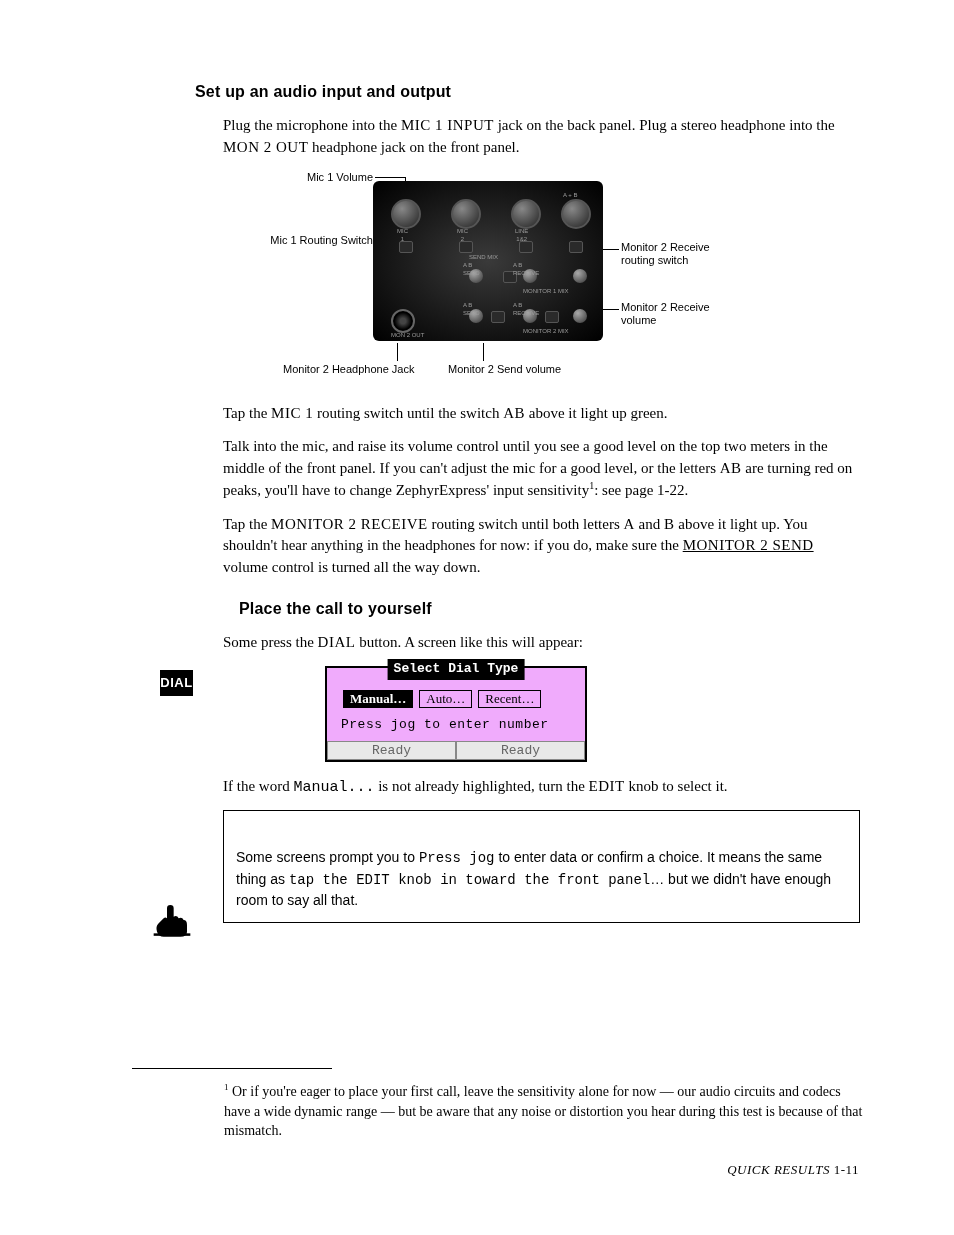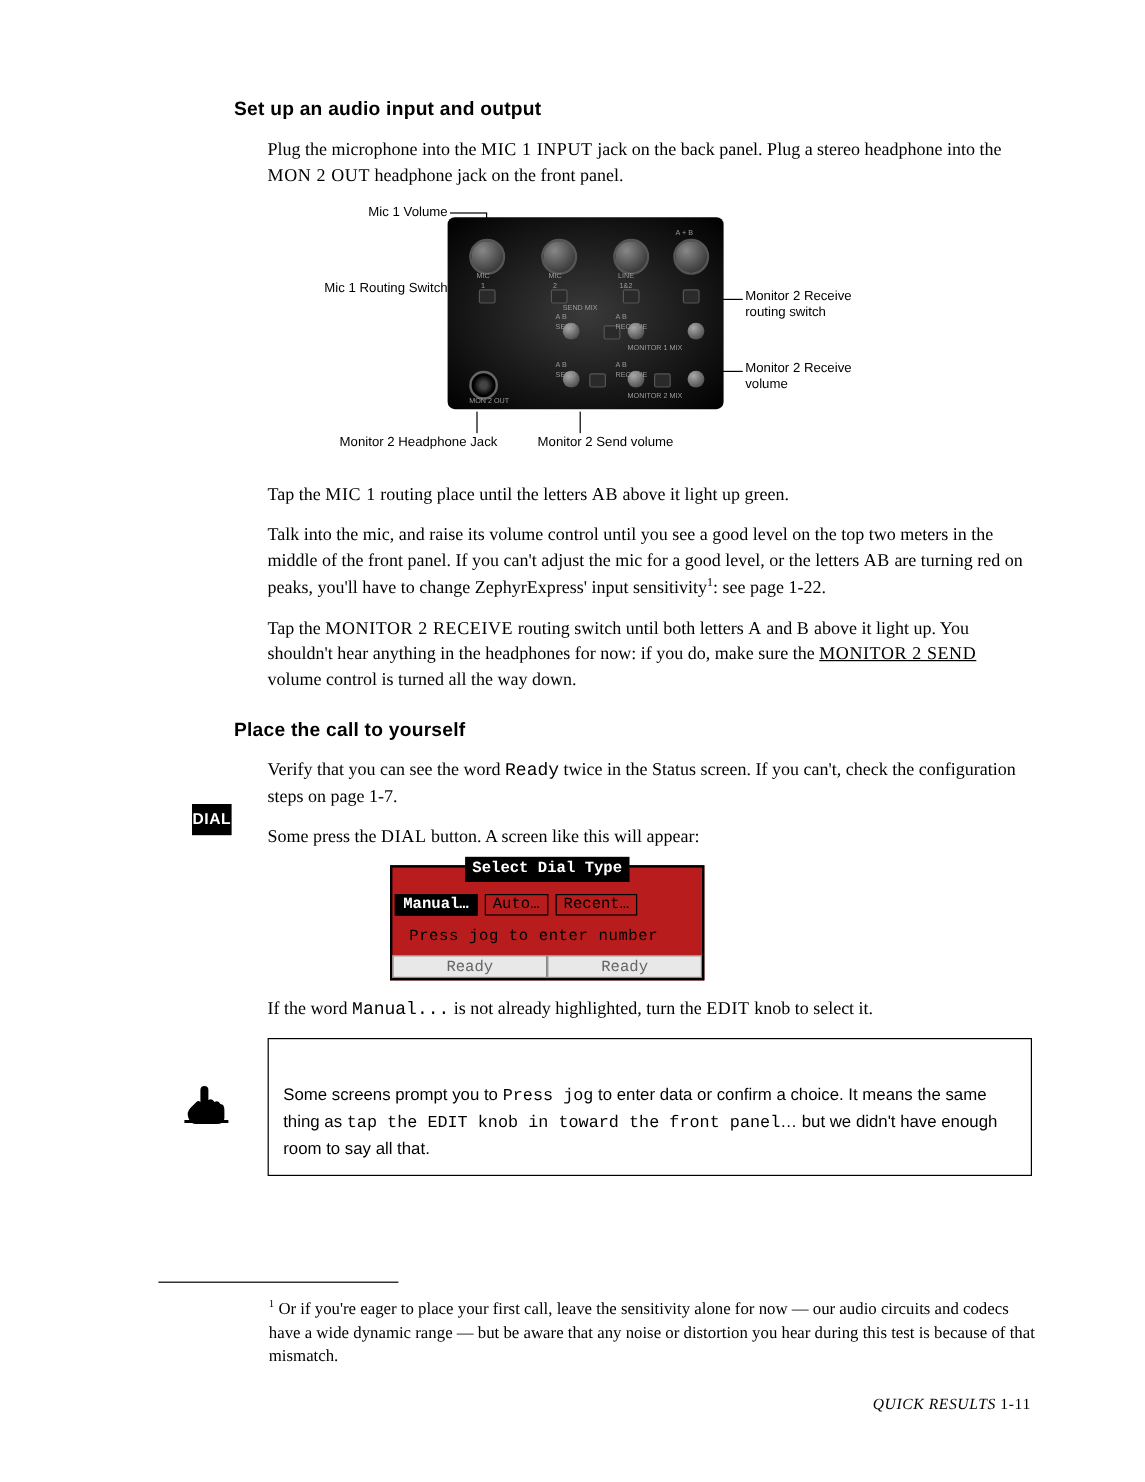--- a/index.html
+++ b/index.html
@@ -115,42 +115,43 @@
   }
   .finger-icon svg { width: 40px; height: 40px; }
 
   
   .lcd-wrap { margin: 4px 0 14px 130px; }
   .lcd {
     width: 258px;
     border: 2px solid #000;
     font-family: 'Courier New', monospace;
     font-size: 14px;
-    background: #b91c1c;
+    background: #f0abfc;
     position: relative;
   }
   .lcd-title-row {
     position: relative;
     height: 18px;
   }
   .lcd-title-bar {
     position: absolute;
     left: 50%; transform: translateX(-50%);
     top: -9px;
     background: #000; color: #fff;
     padding: 1px 6px;
     font-weight: bold;
     white-space: nowrap;
     font-size: 13px;
   }
   .lcd-row {
     display: flex;
     gap: 6px;
-    padding: 4px 6px 6px 2px;
+    padding: 4px 6px 6px 16px;
     align-items: center;
+    font-family: Liberation Serif, serif;
   }
   .lcd-opt {
     border: 1.5px solid #000;
     padding: 0 6px;
     font-size: 13px;
     line-height: 16px;
   }
   .lcd-opt.sel {
     background: #000; color: #fff;
     font-weight: bold;
@@ -287,36 +288,33 @@
       <div class="plabel" style="left:90px; top:120px; white-space:pre-line;">A  B
 SEND</div>
       <div class="plabel" style="left:140px; top:120px; white-space:pre-line;">A  B
 RECEIVE</div>
       <div class="plabel" style="left:18px; top:150px;">MON 2 OUT</div>
       <div class="plabel" style="left:150px; top:146px;">MONITOR 2 MIX</div>
     </div>
   </div>
 
   <p>
-    <span>Tap the </span><span class="sc">MIC 1</span><span> routing place until the letters </span><span class="sc">AB</span><span> above it light up green.</span>
+    <span>Tap the </span><span class="sc">MIC 1</span><span> routing switch until the switch </span><span class="sc">AB</span><span> above it light up green.</span>
   </p>
 
   <p>
     <span>Talk into the mic, and raise its volume control until you see a good level on the top two meters in the middle of the front panel. If you can't adjust the mic for a good level, or the letters </span><span class="sc">AB</span><span> are turning red on peaks, you'll have to change ZephyrExpress' input sensitivity</span><sup>1</sup><span>: see page 1-22.</span>
   </p>
 
   <p>
     <span>Tap the </span><span class="sc">MONITOR 2 RECEIVE</span><span> routing switch until both letters </span><span class="sc">A</span><span> and </span><span class="sc">B</span><span> above it light up. You shouldn't hear anything in the headphones for now: if you do, make sure the </span><span class="sc underline">MONITOR 2 SEND</span><span> volume control is turned all the way down.</span>
   </p>
 
-  <h2 style="margin-top:18px;">Place the call to yourself</h2>
-
-  <p>
-    <span>Verify that you can see the word </span><span class="mono">Ready</span><span> twice in the Status screen. If you can't, check the configuration steps on page 1-7.</span>
-  </p>
+  <h2 style="margin-top:18px;margin-left:44px;">Place the call to yourself</h2>
+
 
   <p>
     <span>Some press the </span><span class="sc">DIAL</span><span> button. A screen like this will appear:</span>
   </p>
 
   <div class="lcd-wrap">
     <div class="lcd">
       <div class="lcd-title-row">
         <div class="lcd-title-bar">Select Dial Type</div>
       </div>

